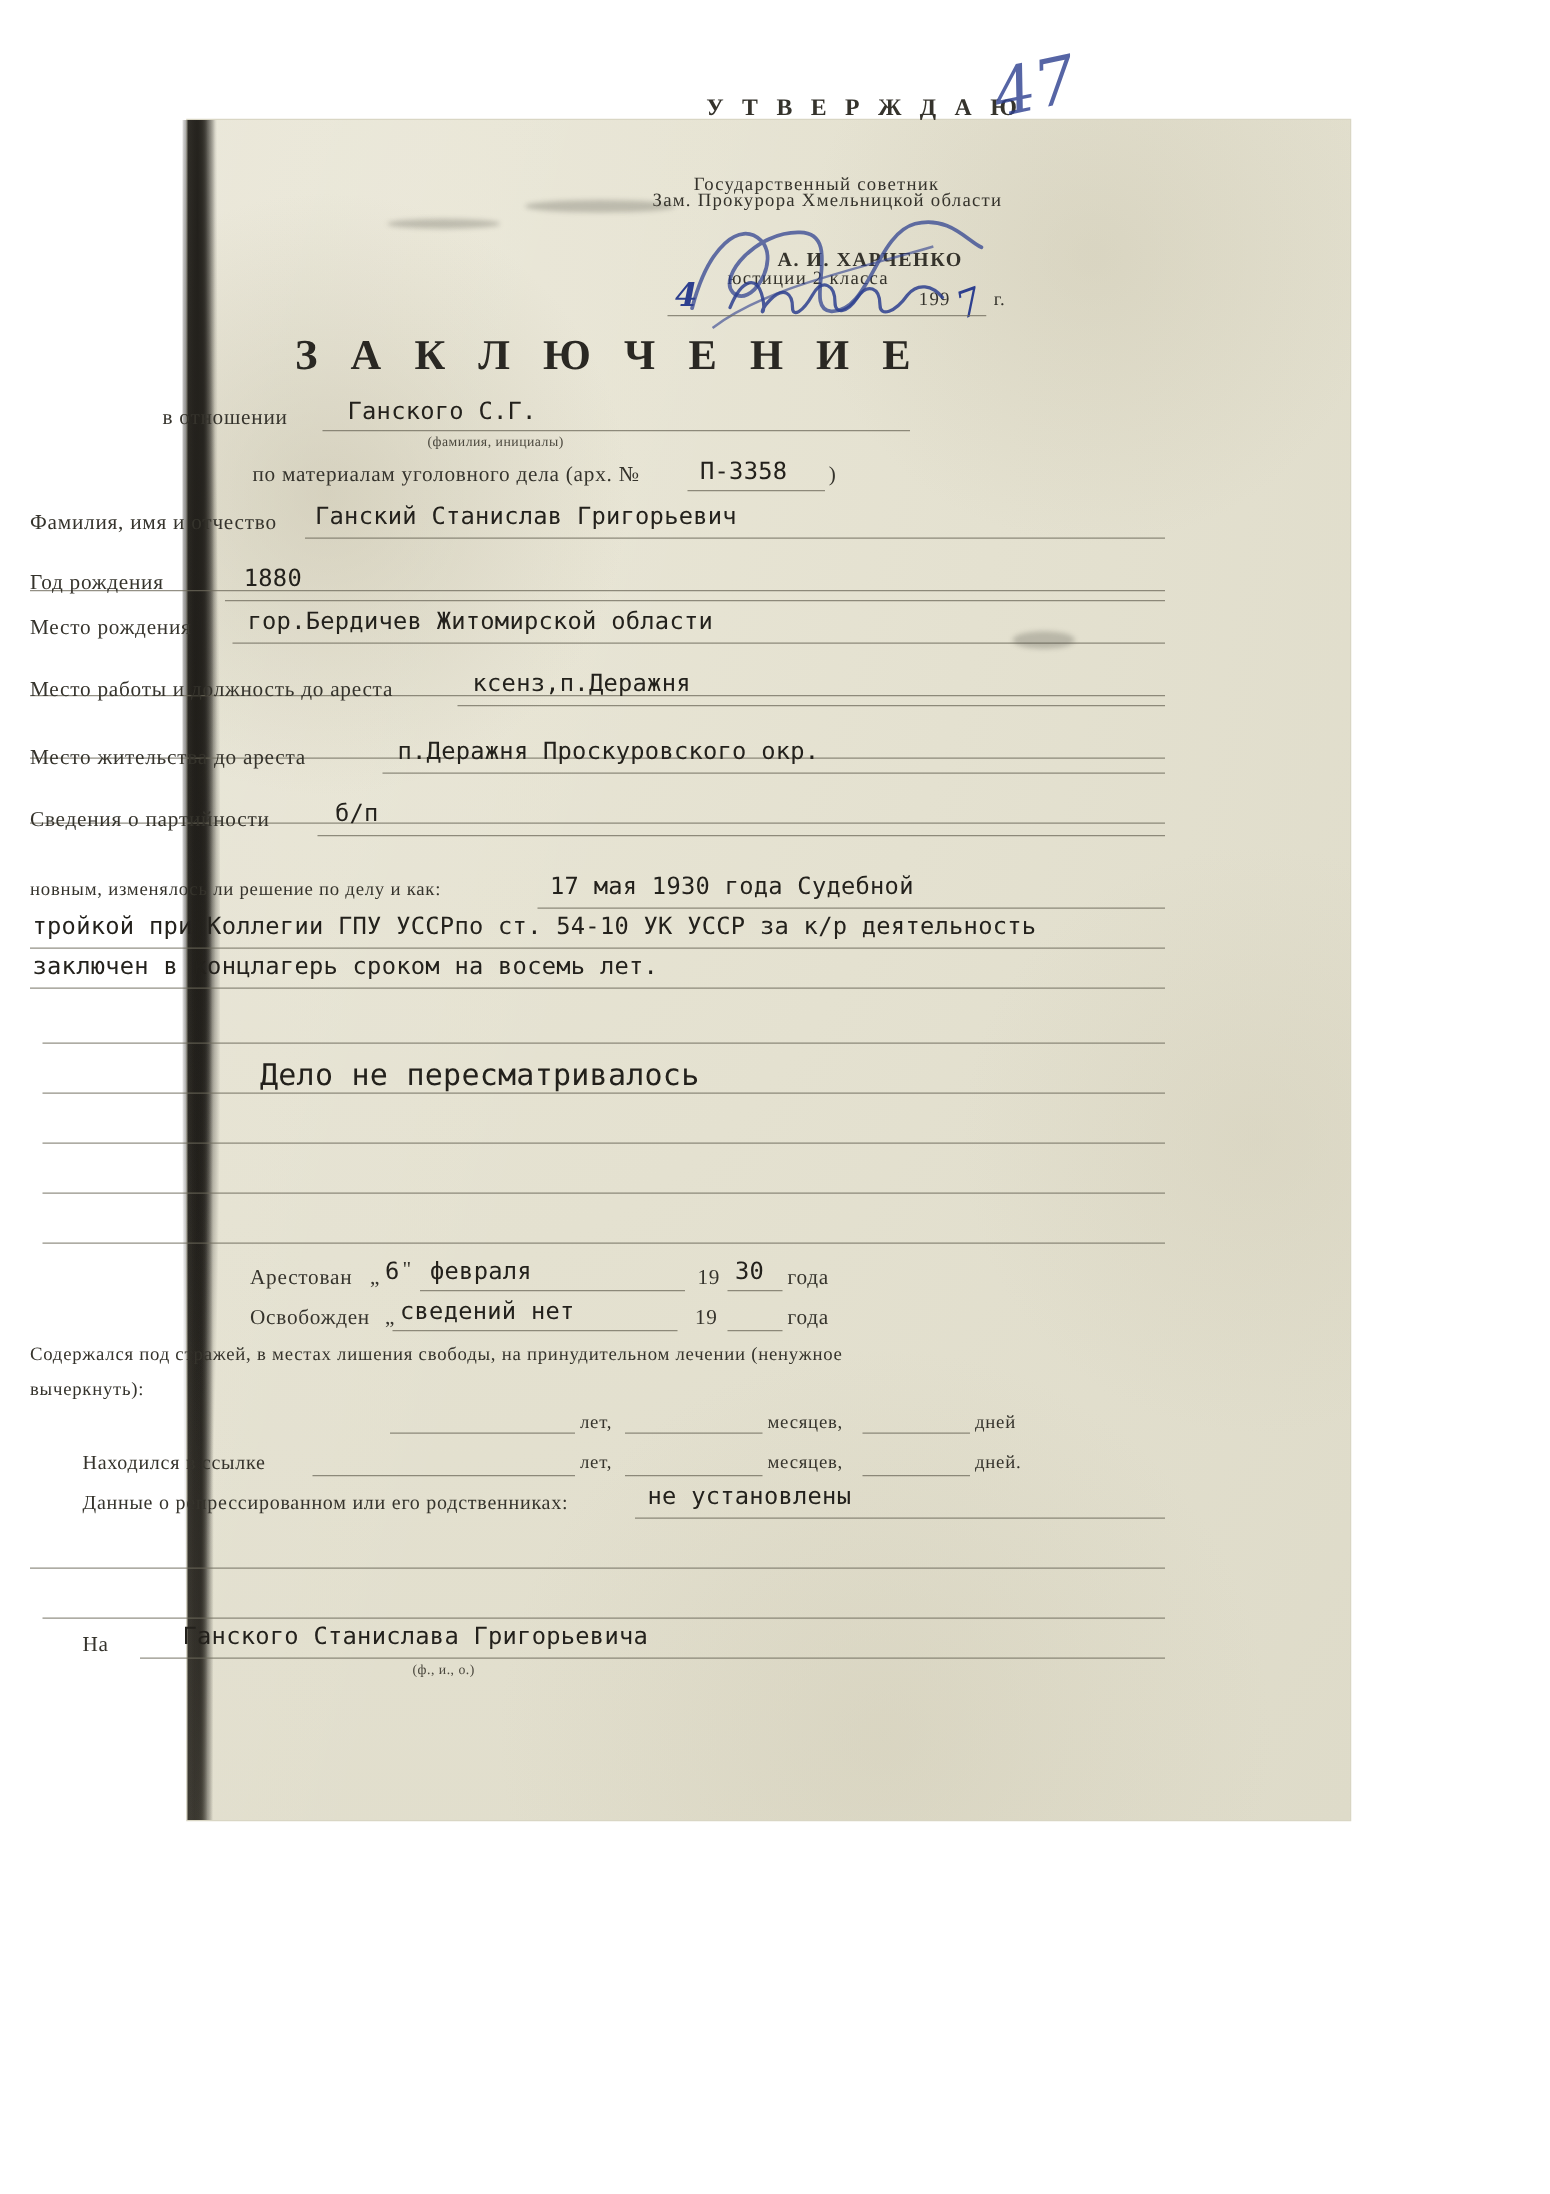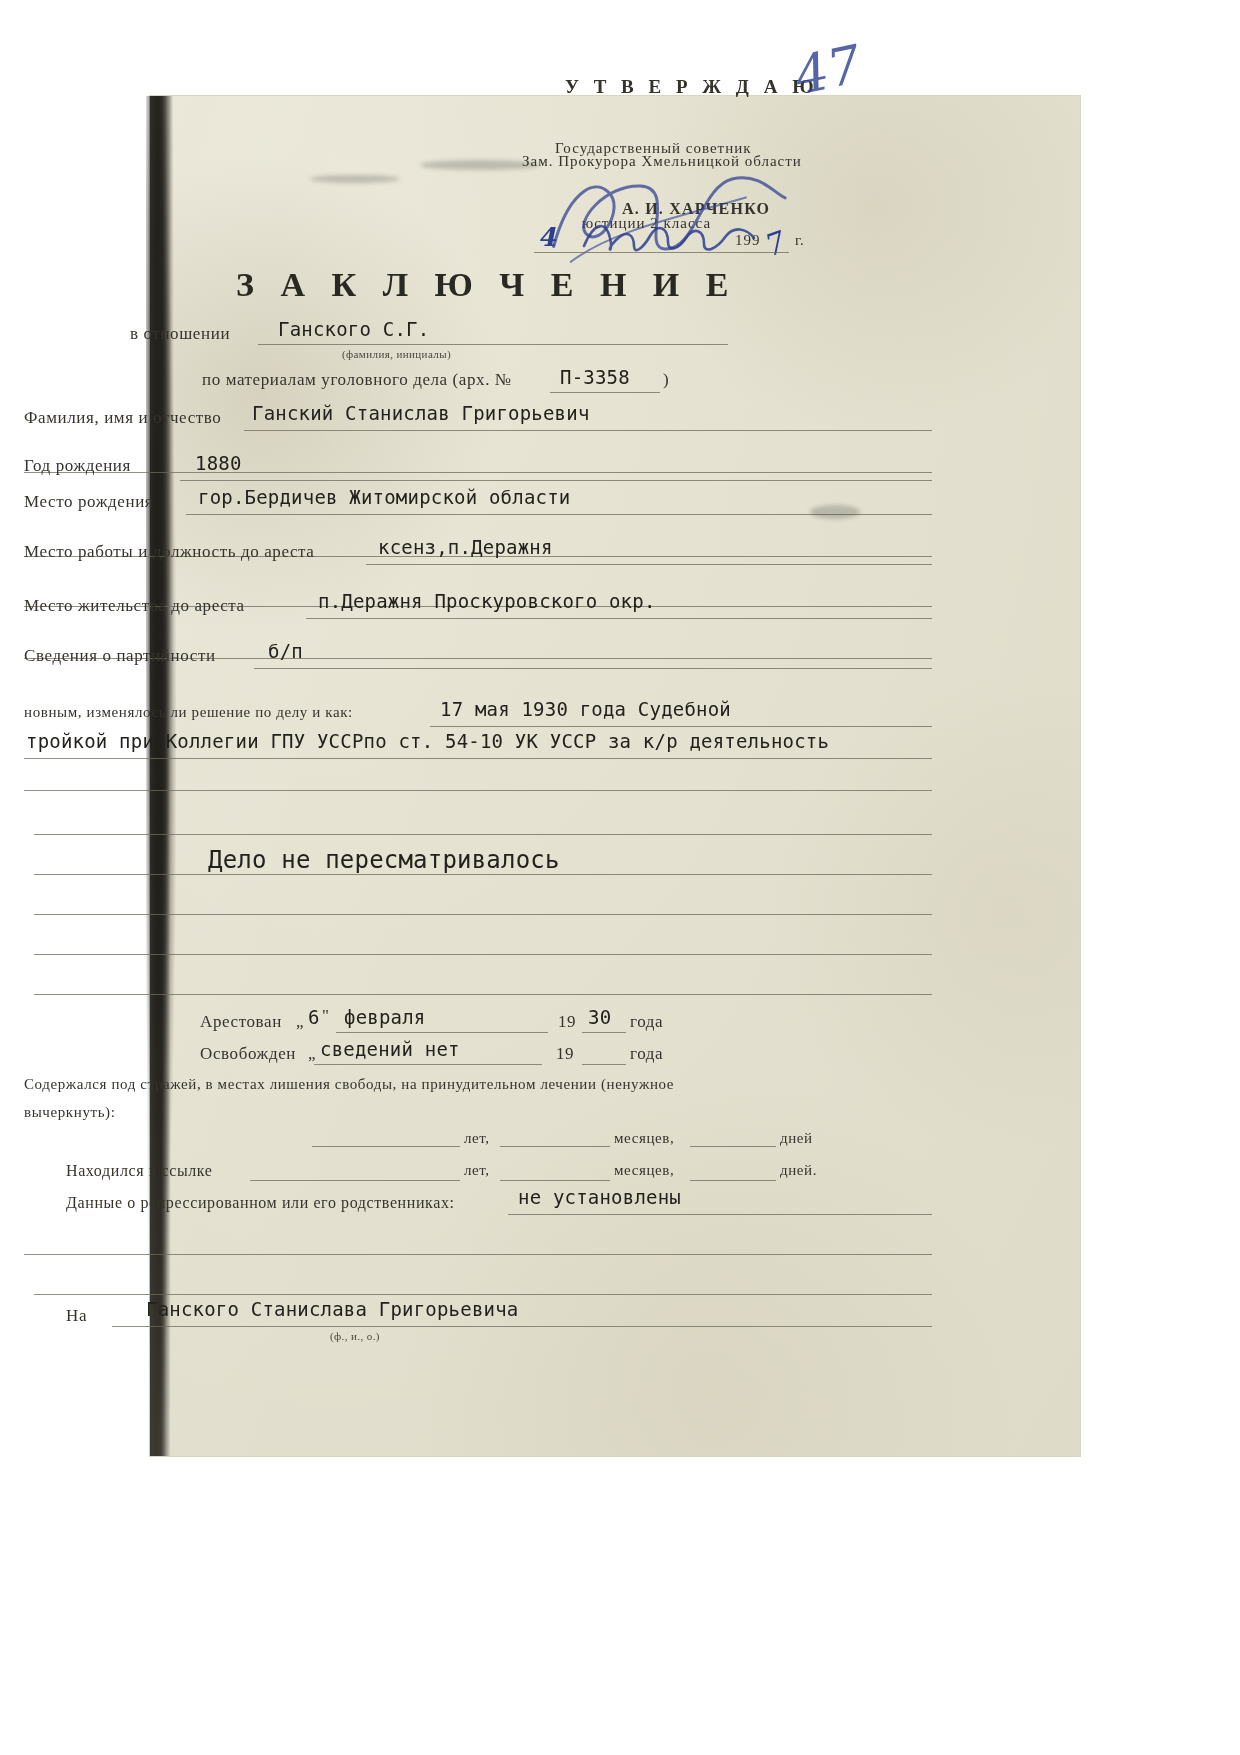--- a/index.html
+++ b/index.html
@@ -212,20 +212,21 @@
   <div class="abs typed ans" style="top:640px;left:268px;">б/п</div>
   <div class="rule" style="top:668px;left:254px;width:678px;"></div>
 
   <div class="abs prn" style="top:704px;left:24px;font-size:15px;">новным, изменялось ли решение по делу и как:</div>
   <div class="abs typed" style="top:698px;left:440px;font-size:19px;">17 мая 1930 года Судебной</div>
   <div class="rule" style="top:726px;left:430px;width:502px;"></div>
 
   <div class="abs typed" style="top:730px;left:26px;font-size:19px;">тройкой при Коллегии ГПУ УССРпо ст. 54-10 УК УССР за к/р деятельность</div>
   <div class="rule" style="top:758px;left:24px;width:908px;"></div>
 
+  <div class="abs typed" style="top:762px;left:26px;font-size:19px;">заключен в концлагерь сроком на восемь лет.</div>
   <div class="rule" style="top:790px;left:24px;width:908px;"></div>
 
   <div class="rule" style="top:834px;left:34px;width:898px;"></div>
 
   <div class="abs typed" style="top:846px;left:208px;font-size:24px;">Дело не пересматривалось</div>
   <div class="rule" style="top:874px;left:34px;width:898px;"></div>
   <div class="rule" style="top:914px;left:34px;width:898px;"></div>
   <div class="rule" style="top:954px;left:34px;width:898px;"></div>
   <div class="rule" style="top:994px;left:34px;width:898px;"></div>
 

